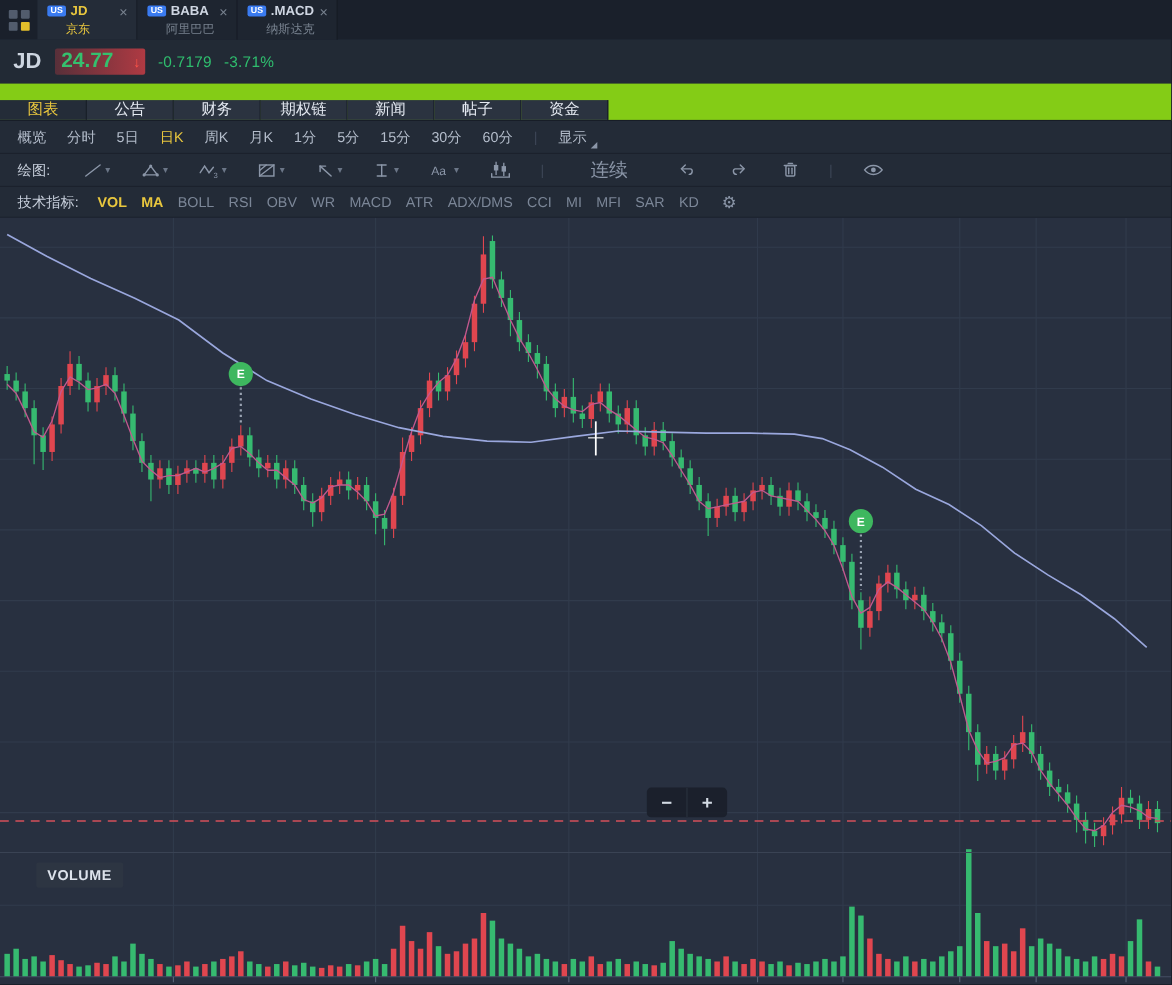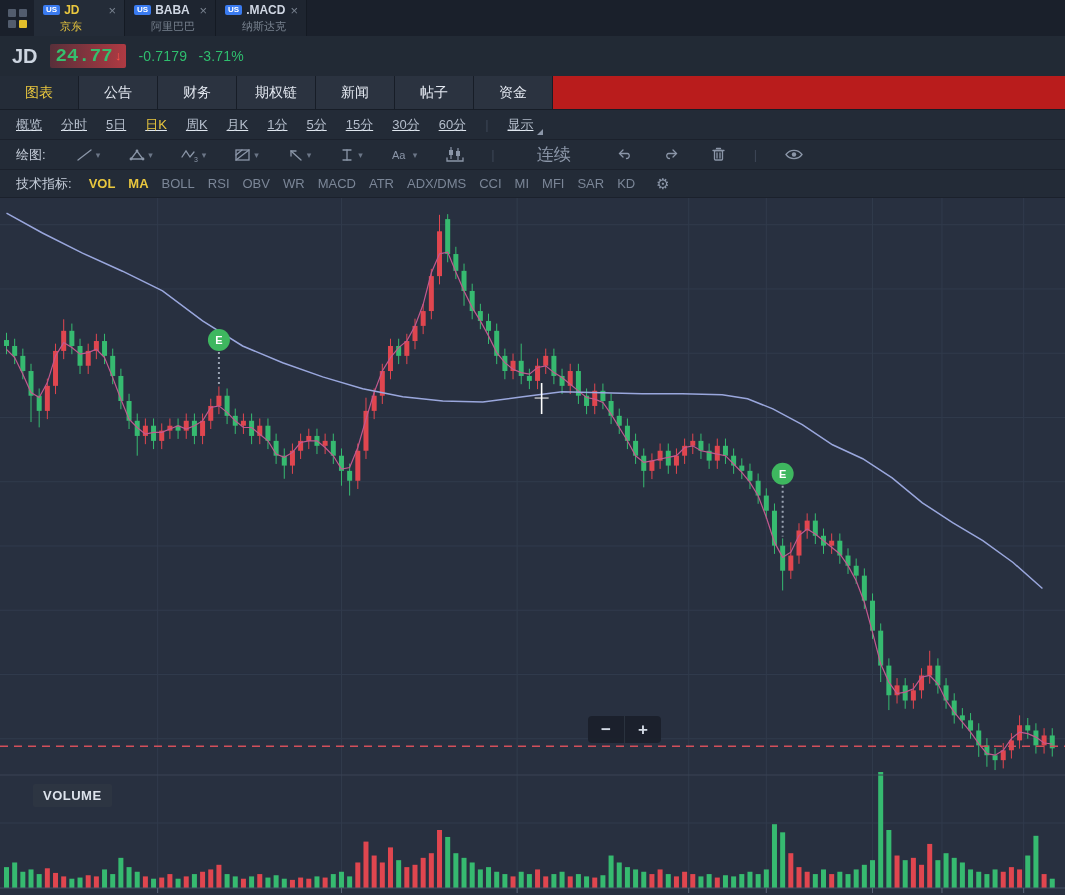--- a/index.html
+++ b/index.html
@@ -18,35 +18,35 @@
   .tab .row1 { display:flex; align-items:center; gap:4px; }
   .badge { background:#3a7bf0; color:#fff; font-size:8px; font-weight:bold; padding:1px 3px; border-radius:2px; line-height:1.1; }
   .tab .sym { font-size:12px; font-weight:bold; color:#cfd6e2; }
   .tab .close { margin-left:auto; color:#78828f; font-size:13px; line-height:1; }
   .tab .sub { font-size:11px; color:#78828f; margin-top:2px; padding-left:1px;margin-left:16px; }
   .tab.active .sym, .tab.active .sub { color:#e9c73e; }
 
   
   .quote { height:40px; background:#222a35; display:flex; align-items:center; padding-left:12px; gap:12px; }
   .quote .sym { font-size:20px; font-weight:bold; color:#cdd5e0; }
-  .pricebox { display:flex; align-items:center; gap:2px; padding:1px 4px 1px 6px;
-              background:linear-gradient(90deg, rgba(190,58,66,.35), rgba(210,62,70,.8)); border-radius:2px;font-family:Liberation Mono, monospace; }
+  .pricebox { display:flex; align-items:center; gap:18px; padding:1px 4px 1px 6px;
+              background:linear-gradient(90deg, rgba(190,58,66,.35), rgba(210,62,70,.8)); border-radius:2px; }
   .pricebox .p { font-size:19px; font-weight:bold; color:#35c06e; }
   .pricebox .ar { font-size:13px; font-weight:bold; color:#ff5348; }
   .chg { font-size:14px; color:#2fbe6e; letter-spacing:.2px; }
 
   
-  .navtabs { height:34px; background:#b91c1c; display:flex; border-bottom:1px solid #171d27; }
+  .navtabs { height:34px; background:#84cc16; display:flex; border-bottom:1px solid #171d27;align-items:flex-end; }
   .navtab { width:79px; display:flex; align-items:center; justify-content:center; font-size:14px;
             color:#e4e9f1; background:#2b3340; border-right:1px solid #171d27; cursor:pointer; }
   .navtab.active { color:#e9c73e; background:#242c38; }
 
   
   .row { display:flex; align-items:center; background:#232b37; border-bottom:1px solid #1b212c; padding-left:16px; }
-  .tfrow { height:30px; gap:19px;text-decoration:underline; }
+  .tfrow { height:30px; gap:19px; }
   .tf { font-size:13px; color:#b4bdcb; cursor:pointer; white-space:nowrap; }
   .tf.active { color:#e9c73e; }
   .vdiv { color:#3c4656; font-size:13px; }
   .showbtn { position:relative; font-size:13px; color:#b4bdcb; cursor:pointer; padding-right:9px; }
   .showbtn .corner { position:absolute; right:0; bottom:-1px; width:0; height:0;
                      border-left:6px solid transparent; border-bottom:6px solid #8b96a8; }
 
   .drawrow { height:30px; gap:24px; }
   .lbl { font-size:13px; color:#c7cfdb; margin-right:4px; }
   .tool { display:flex; align-items:center; gap:3px; cursor:pointer; padding:2px 2px; }

